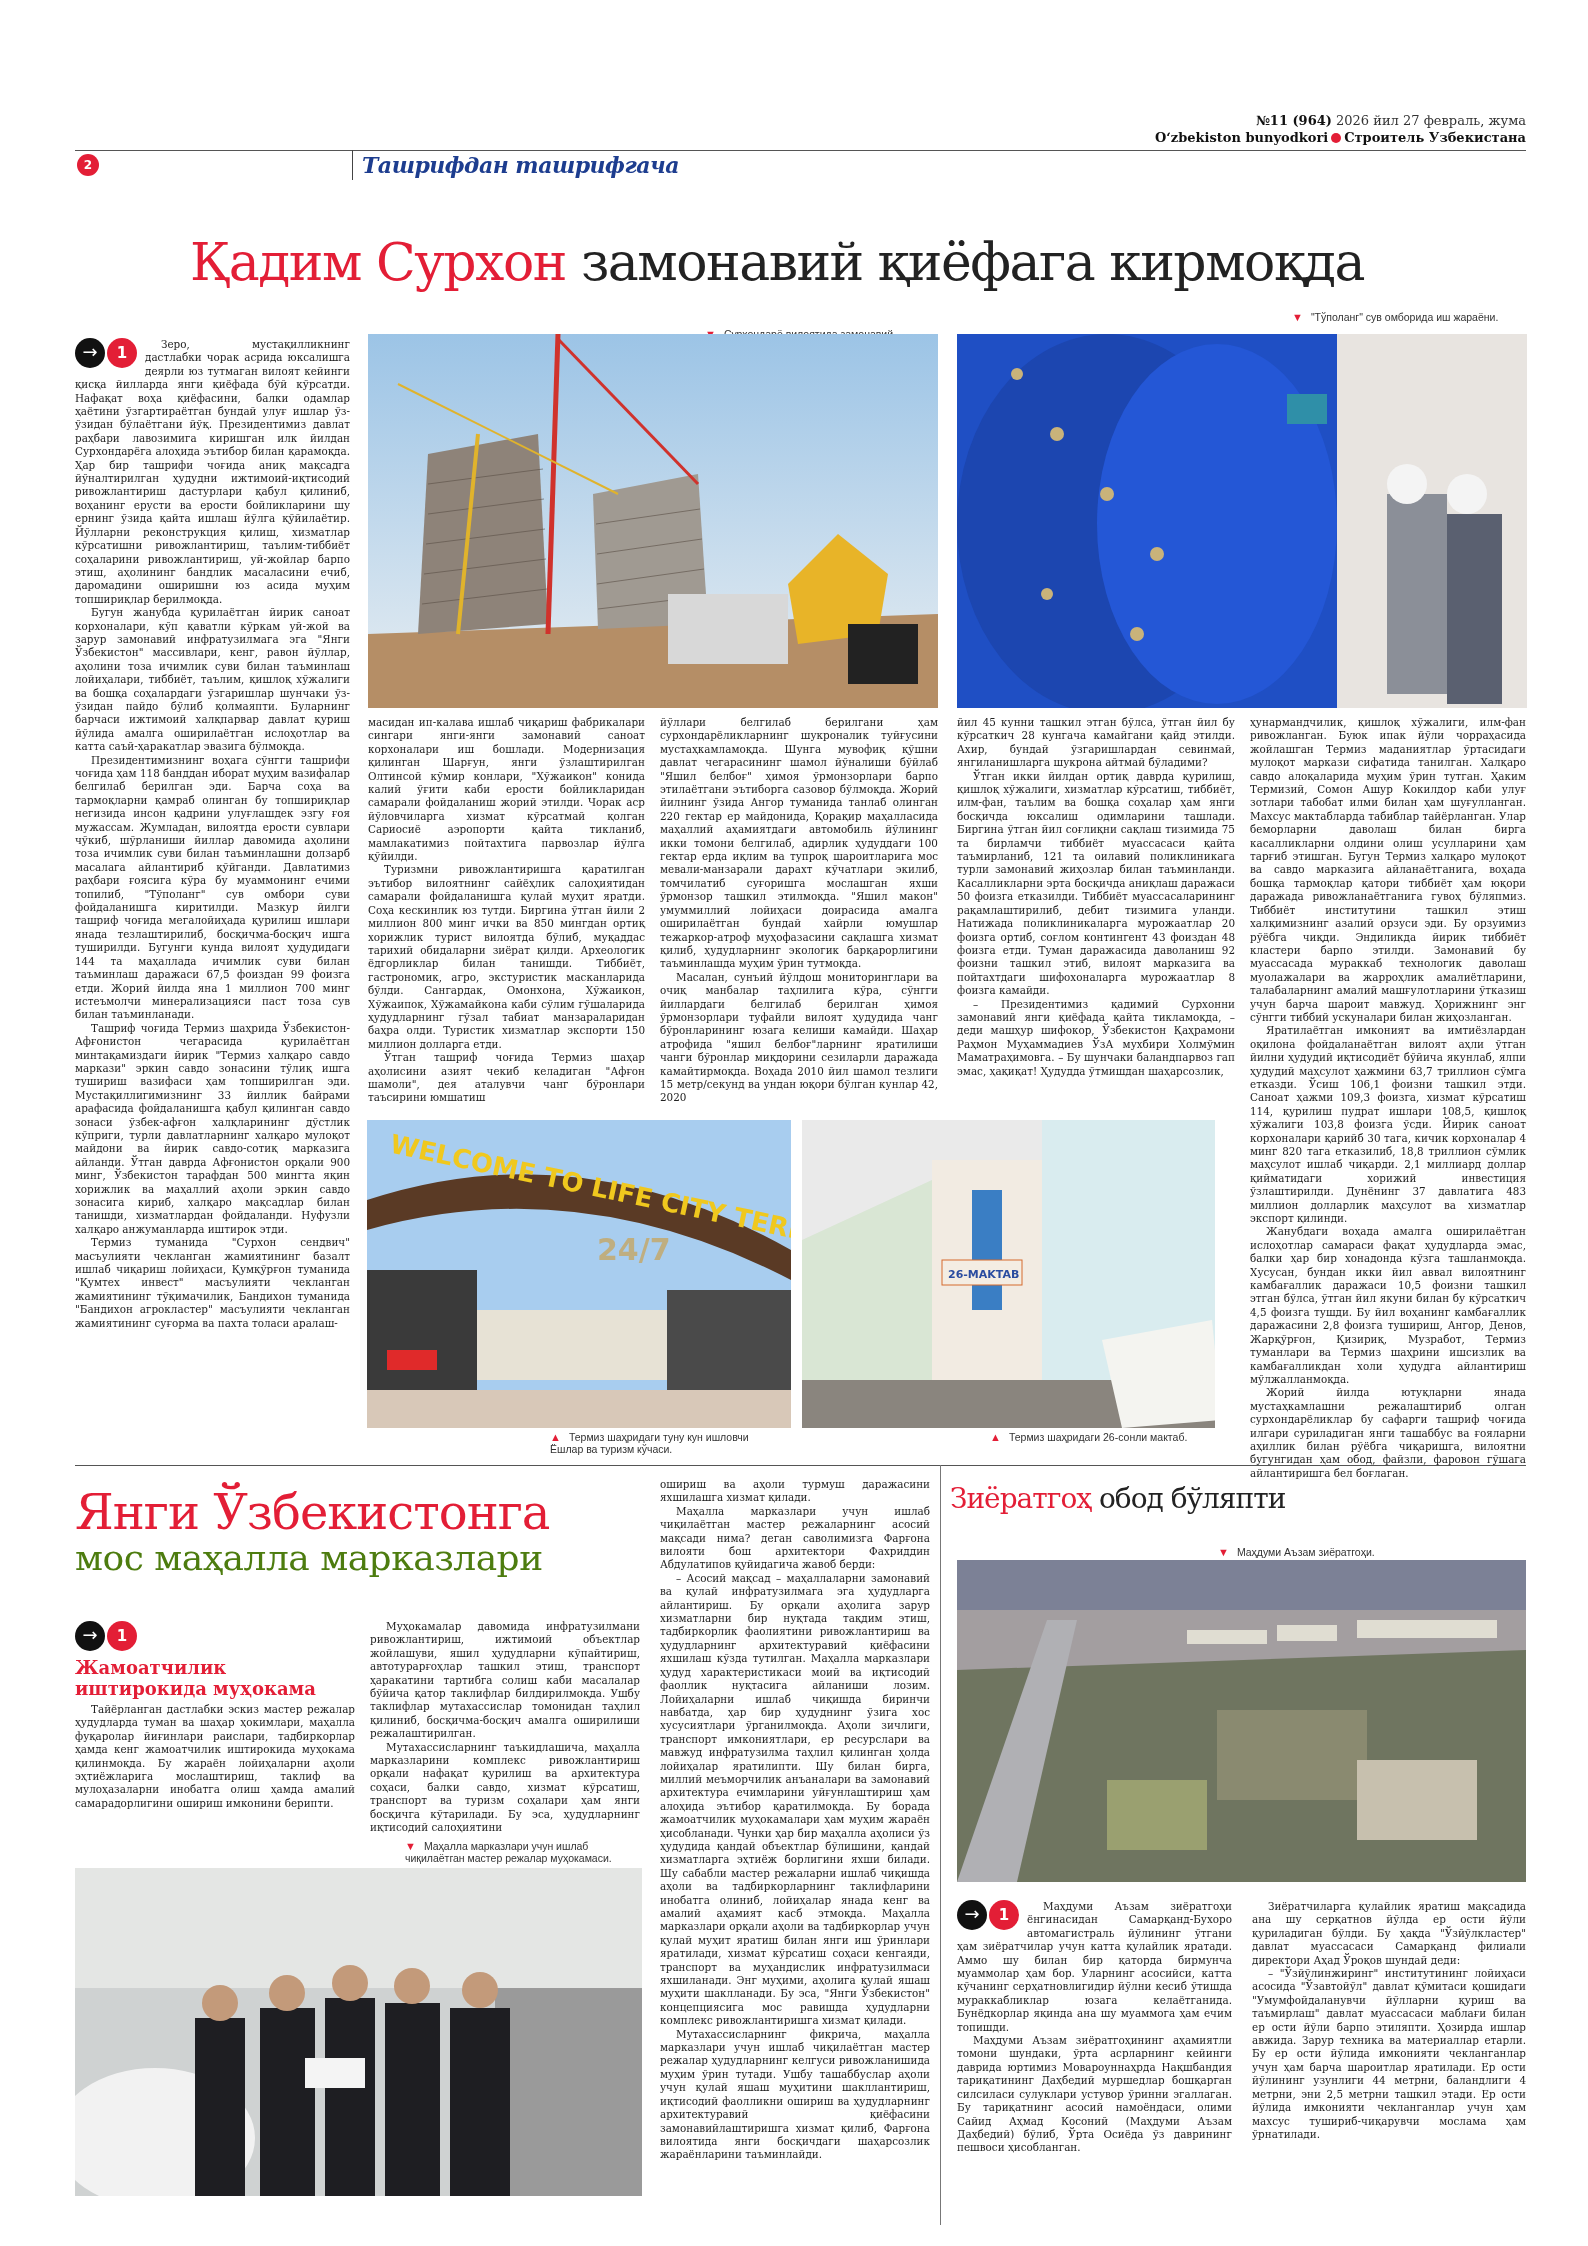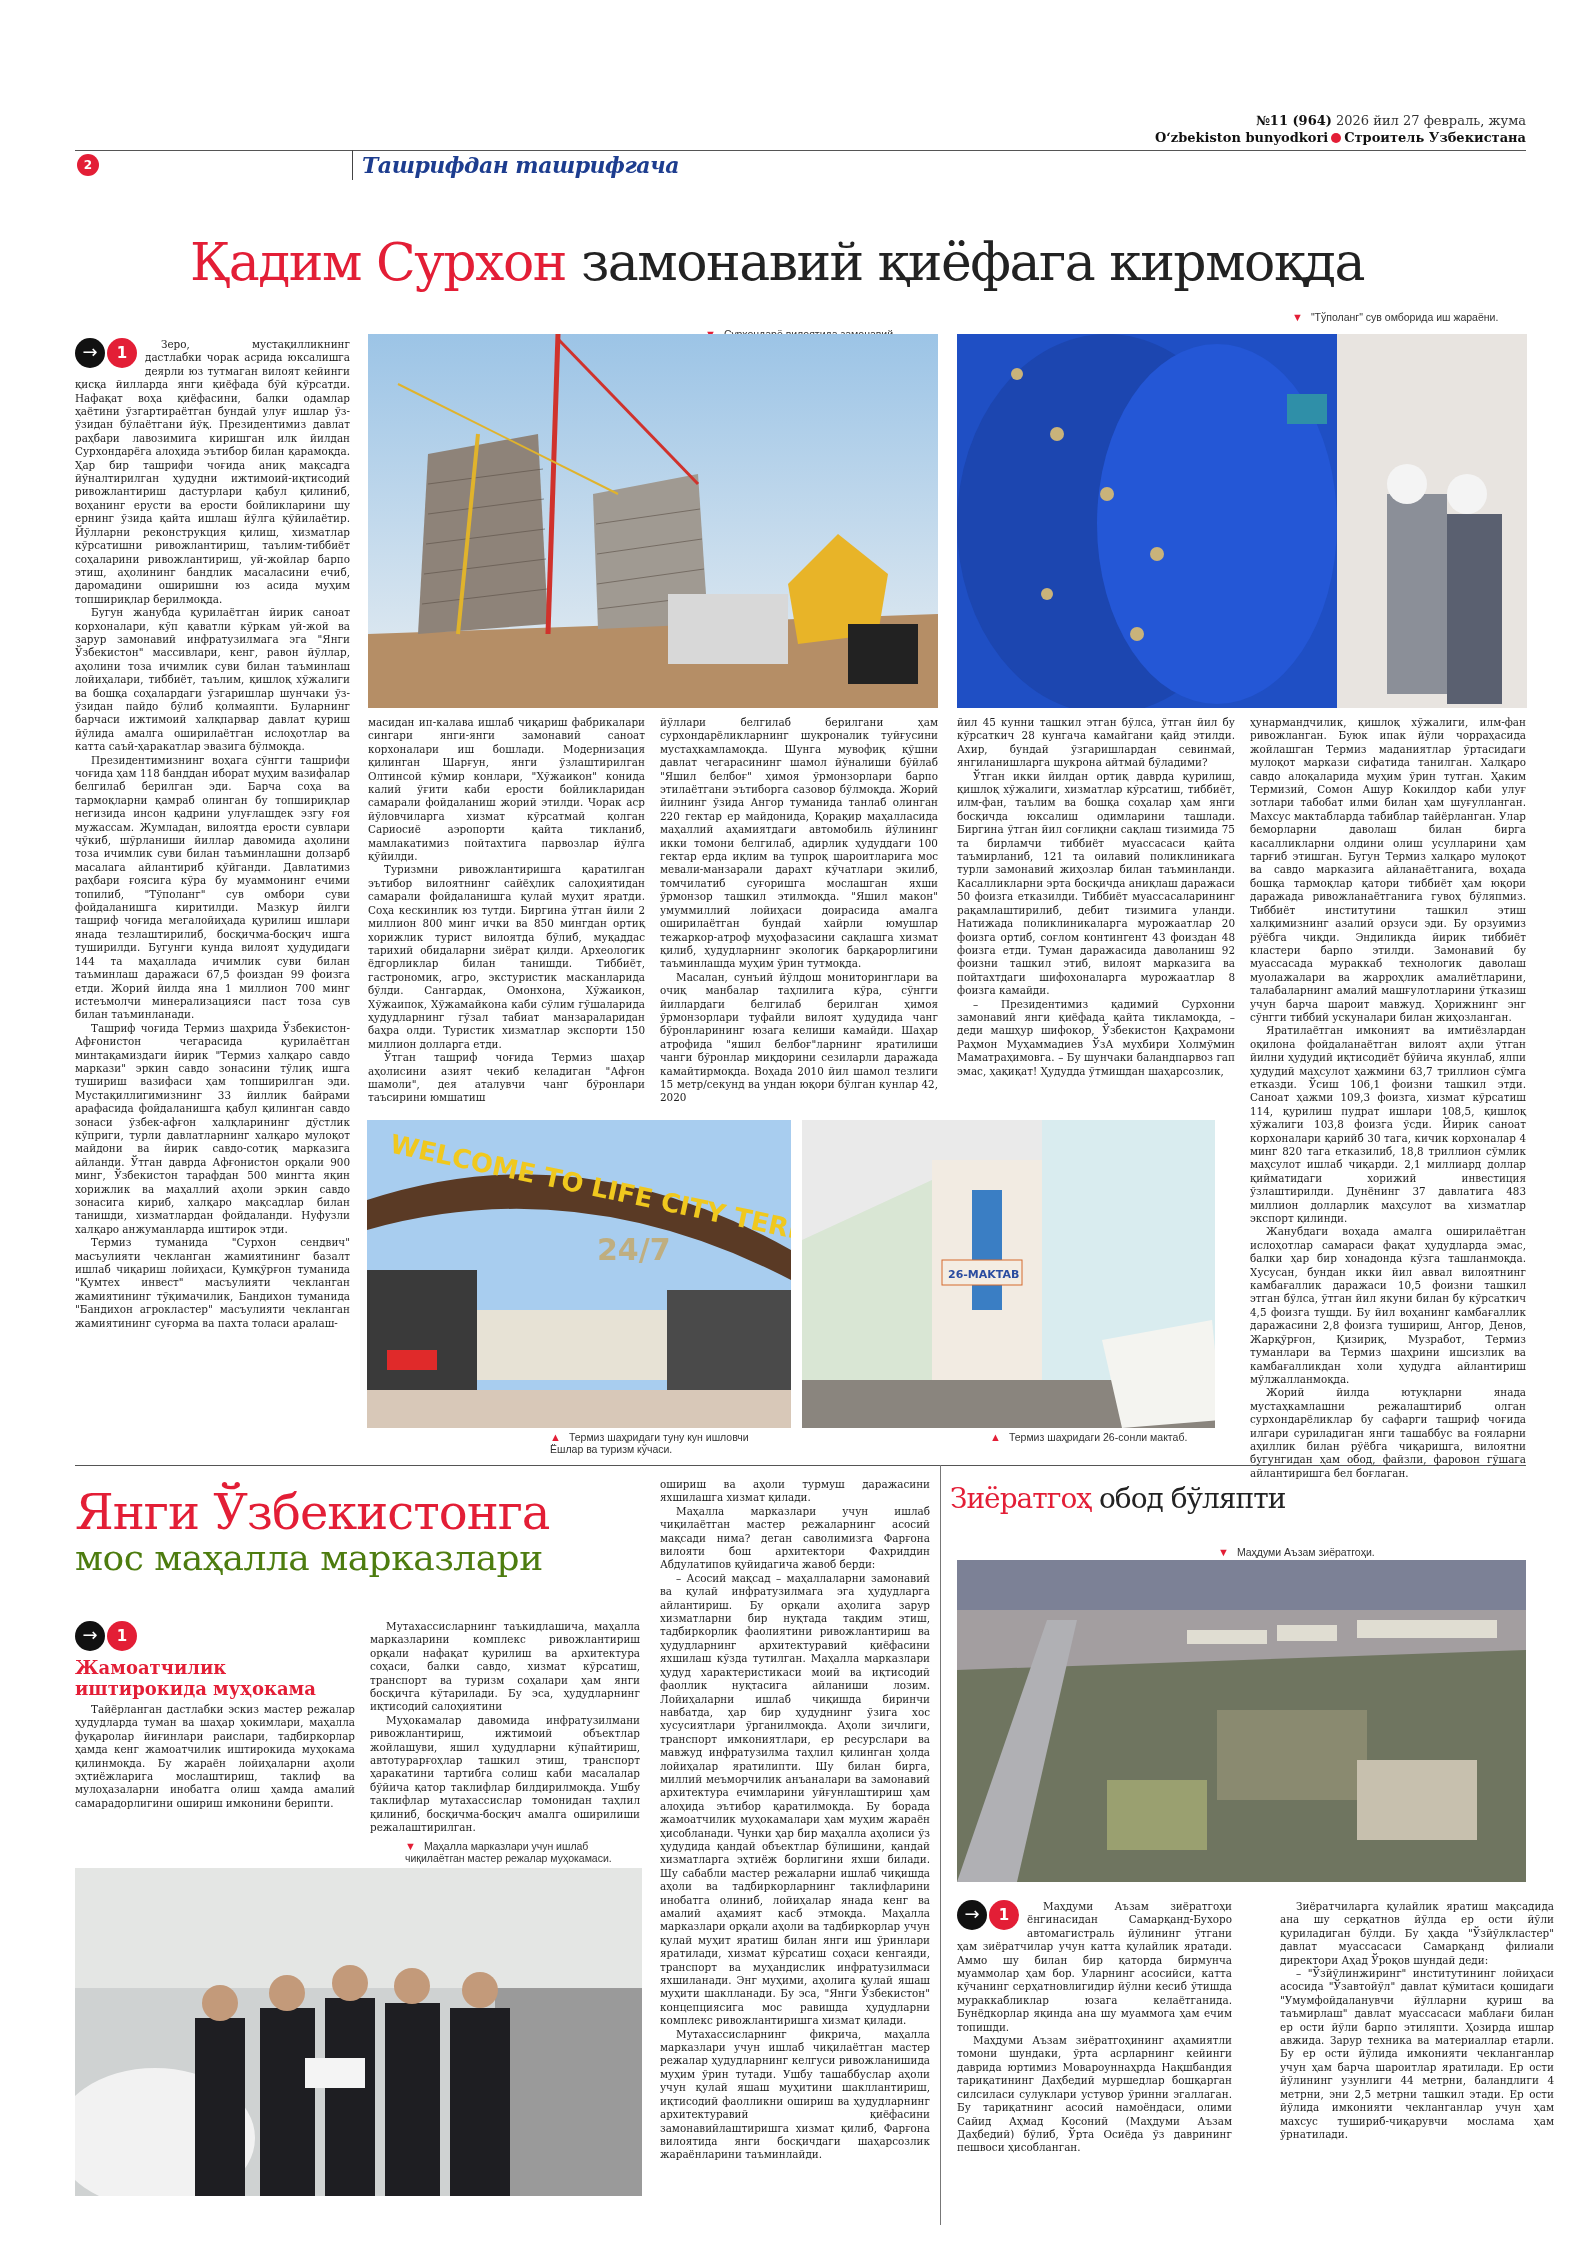--- a/index.html
+++ b/index.html
@@ -182,22 +182,22 @@
       <span class="arr">→</span>
       <span class="num">1</span>
     </span>
   <div class="subhead" style="margin-top:6px;">Жамоатчилик иштирокида муҳокама</div>
   <div class="col" style="margin-top:4px;">
     <p>Тайёрланган дастлабки эскиз мастер режалар ҳудудларда туман ва шаҳар ҳокимлари, маҳалла фуқаролар йиғинлари раислари, тадбиркорлар ҳамда кенг жамоатчилик иштирокида муҳокама қилинмоқда. Бу жараён лойиҳаларни аҳоли эҳтиёжларига мослаштириш, таклиф ва мулоҳазаларни инобатга олиш ҳамда амалий самарадорлигини ошириш имконини берипти.</p>
   </div>
 </div>
 
 <div class="abs col" style="left:370px;top:1620px;width:270px;">
+  <p>Муҳокамалар давомида инфратузилмани ривожлантириш, ижтимоий объектлар жойлашуви, яшил ҳудудларни кўпайтириш, автотурарғоҳлар ташкил этиш, транспорт ҳаракатини тартибга солиш каби масалалар бўйича қатор таклифлар билдирилмоқда. Ушбу таклифлар мутахассислар томонидан таҳлил қилиниб, босқичма-босқич амалга оширилиши режалаштирилган.</p>
   <p>Мутахассисларнинг таъкидлашича, маҳалла марказларини комплекс ривожлантириш орқали нафақат қурилиш ва архитектура соҳаси, балки савдо, хизмат кўрсатиш, транспорт ва туризм соҳалари ҳам янги босқичга кўтарилади. Бу эса, ҳудудларнинг иқтисодий салоҳиятини</p>
-  <p>Муҳокамалар давомида инфратузилмани ривожлантириш, ижтимоий объектлар жойлашуви, яшил ҳудудларни кўпайтириш, автотурарғоҳлар ташкил этиш, транспорт ҳаракатини тартибга солиш каби масалалар бўйича қатор таклифлар билдирилмоқда. Ушбу таклифлар мутахассислар томонидан таҳлил қилиниб, босқичма-босқич амалга оширилиши режалаштирилган.</p>
 </div>
 
 <div class="abs caption" style="left:405px;top:1840px;width:240px;"><span class="tri">▼</span><span>Маҳалла марказлари учун ишлаб чиқилаётган мастер режалар муҳокамаси.</span></div>
 
 <div class="abs photo" style="left:75px;top:1868px;width:567px;height:328px;">
   <svg width="567" height="328" viewBox="0 0 567 328">
     <rect width="567" height="328" fill="#cfd2d2"></rect>
     <rect x="0" y="0" width="567" height="120" fill="#e4e6e4"></rect>
     <rect x="420" y="120" width="147" height="208" fill="#9a9a9a"></rect>
     <ellipse cx="80" cy="270" rx="100" ry="70" fill="#f2f2f2"></ellipse>
@@ -250,16 +250,16 @@
 
 <div class="abs col" style="left:957px;top:1900px;width:275px;">
   <span class="badge" style="float:left;margin:0 8px 2px 0;">
       <span class="arr">→</span>
       <span class="num">1</span>
     </span>
   <p>Маҳдуми Аъзам зиёратгоҳи ёнгинасидан Самарқанд-Бухоро автомагистраль йўлининг ўтгани ҳам зиёратчилар учун катта қулайлик яратади. Аммо шу билан бир қаторда бирмунча муаммолар ҳам бор. Уларнинг асосийси, катта кўчанинг серҳатновлигидир йўлни кесиб ўтишда мураккабликлар юзага келаётганида. Бунёдкорлар яқинда ана шу муаммога ҳам ечим топишди.</p>
   <p>Маҳдуми Аъзам зиёратгоҳининг аҳамиятли томони шундаки, ўрта асрларнинг кейинги даврида юртимиз Мовароуннаҳрда Нақшбандия тариқатининг Даҳбедий муршедлар бошқарган силсиласи сулуклари устувор ўринни эгаллаган. Бу тариқатнинг асосий намоёндаси, олими Сайид Аҳмад Косоний (Маҳдуми Аъзам Даҳбедий) бўлиб, Ўрта Осиёда ўз даврининг пешвоси ҳисобланган.</p>
 </div>
 
-<div class="abs col" style="left:1252px;top:1900px;width:274px;margin-left:28px;">
+<div class="abs col" style="left:1252px;top:1900px;width:274px;">
   <p>Зиёратчиларга қулайлик яратиш мақсадида ана шу серқатнов йўлда ер ости йўли қуриладиган бўлди. Бу ҳақда "Ўзйўлкластер" давлат муассасаси Самарқанд филиали директори Аҳад Ўроқов шундай деди:</p>
   <p>– "Ўзйўлинжиринг" институтининг лойиҳаси асосида "Ўзавтойўл" давлат қўмитаси қошидаги "Умумфойдаланувчи йўлларни қуриш ва таъмирлаш" давлат муассасаси маблағи билан ер ости йўли барпо этиляпти. Ҳозирда ишлар авжида. Зарур техника ва материаллар етарли. Бу ер ости йўлида имконияти чекланганлар учун ҳам барча шароитлар яратилади. Ер ости йўлининг узунлиги 44 метрни, баландлиги 4 метрни, эни 2,5 метрни ташкил этади. Ер ости йўлида имконияти чекланганлар учун ҳам махсус тушириб-чиқарувчи мослама ҳам ўрнатилади.</p>
 </div>
 
 </body></html>

